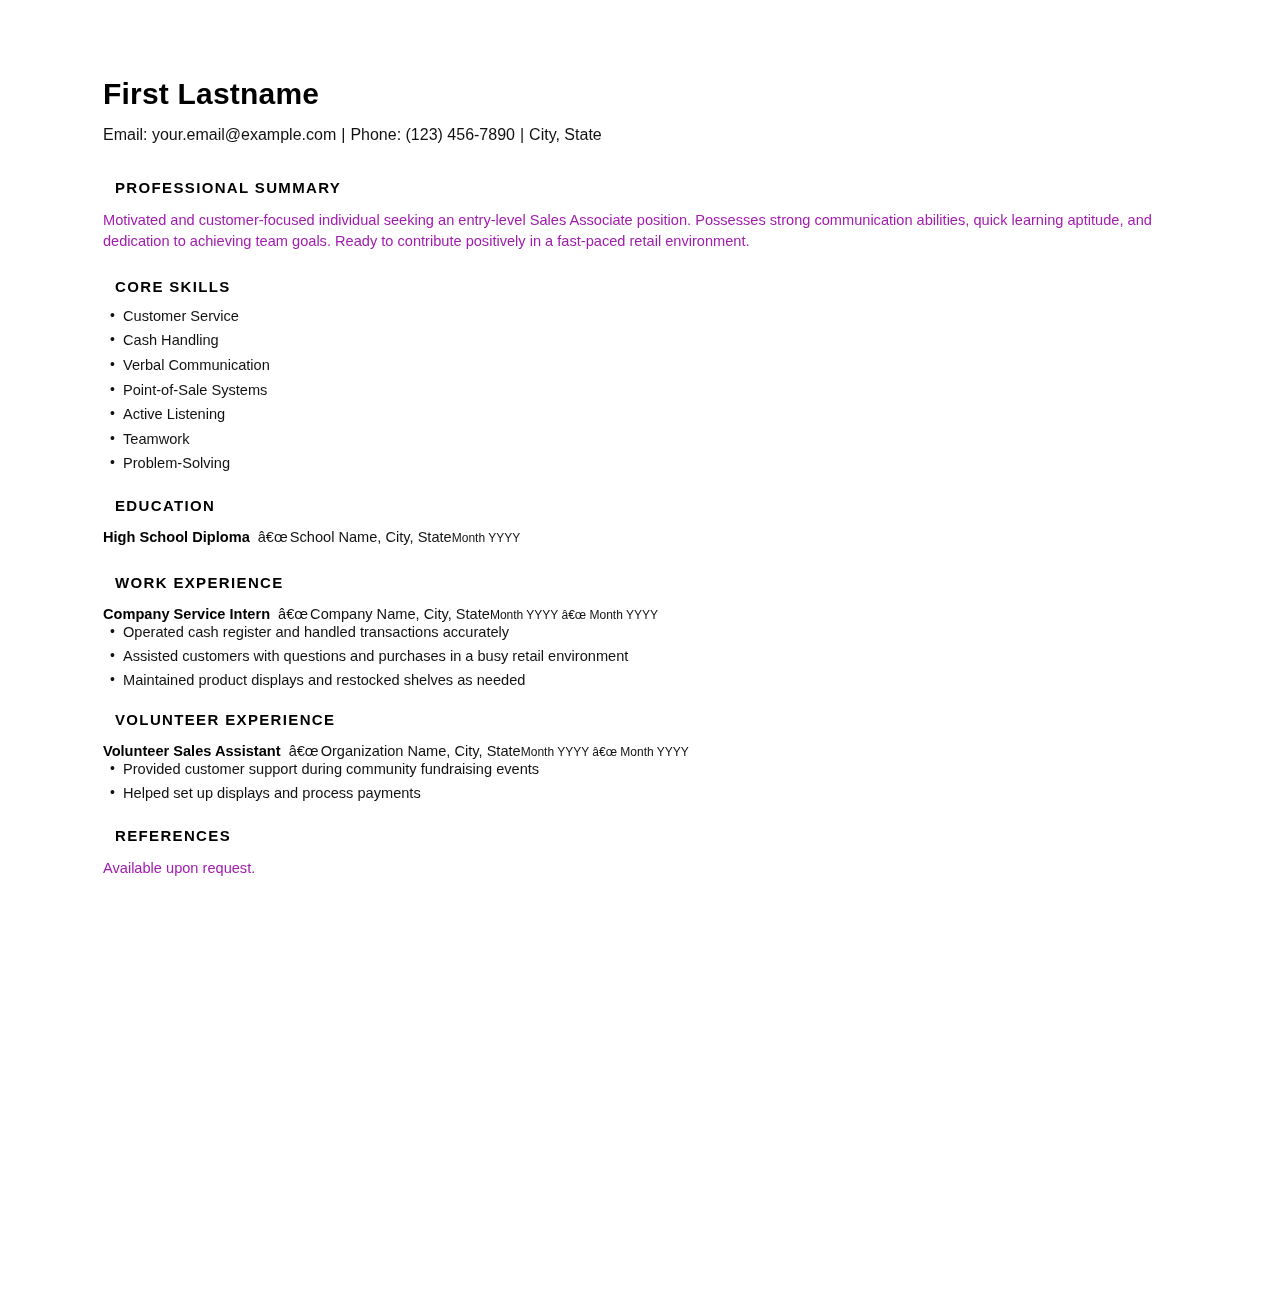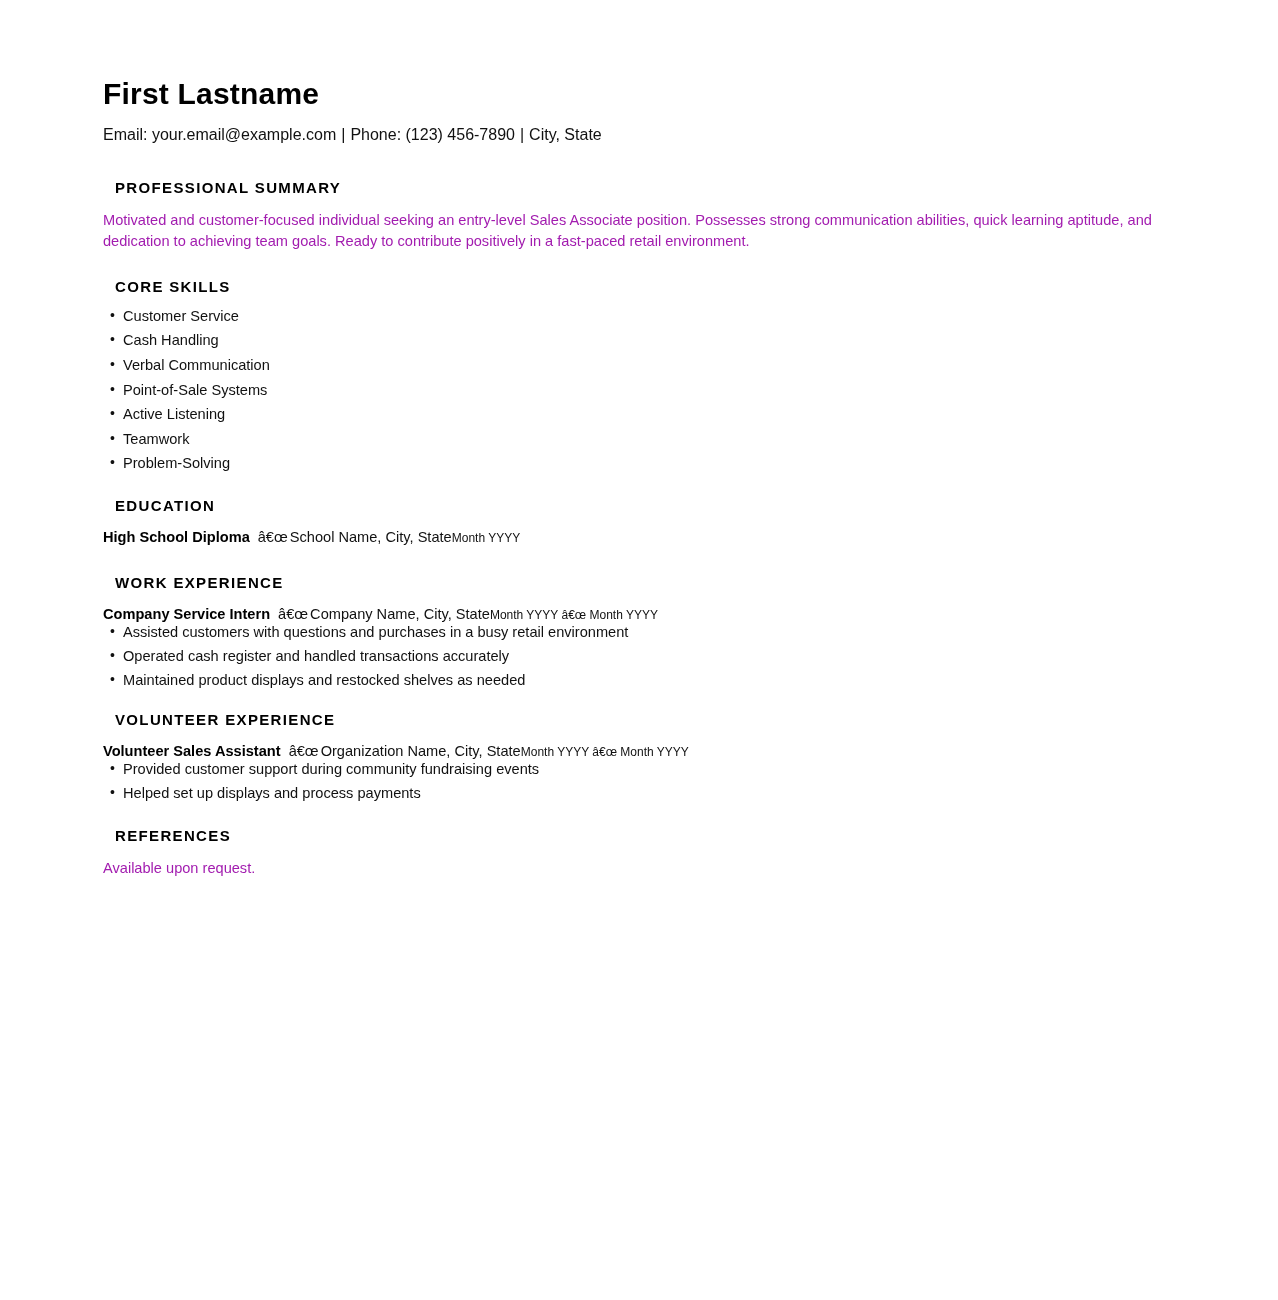--- a/index.html
+++ b/index.html
@@ -200,22 +200,22 @@
 
       <div class="entry">
         <div class="entry-head">
           <div class="entry-left">
             <span class="entry-title">Company Service Intern</span><span class="entry-dash">â€œ</span><span class="entry-org">Company Name, City, State</span>
           </div>
           <div class="entry-date">Month YYYY â€œ Month YYYY</div>
         </div>
 
         <ul class="bullets duties">
+          <li>Operated cash register and handled transactions accurately</li>
           <li>Assisted customers with questions and purchases in a busy retail environment</li>
-          <li>Operated cash register and handled transactions accurately</li>
           <li>Maintained product displays and restocked shelves as needed</li>
         </ul>
       </div>
     </section>
 
     <section class="section section-volunteer">
       <h2 class="section-heading">VOLUNTEER EXPERIENCE</h2>
 
       <div class="entry">
         <div class="entry-head">

